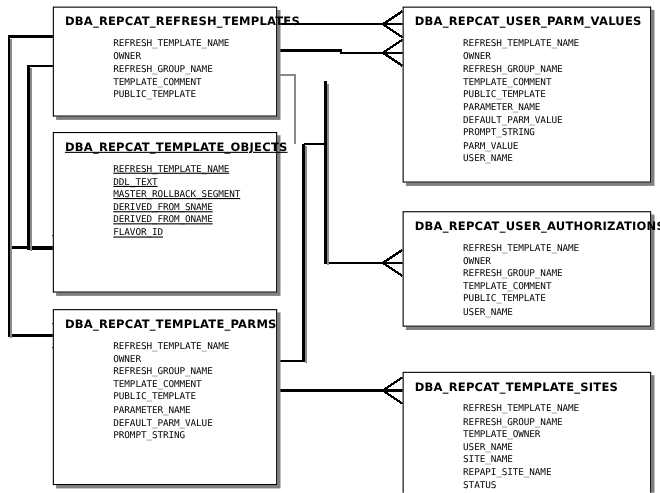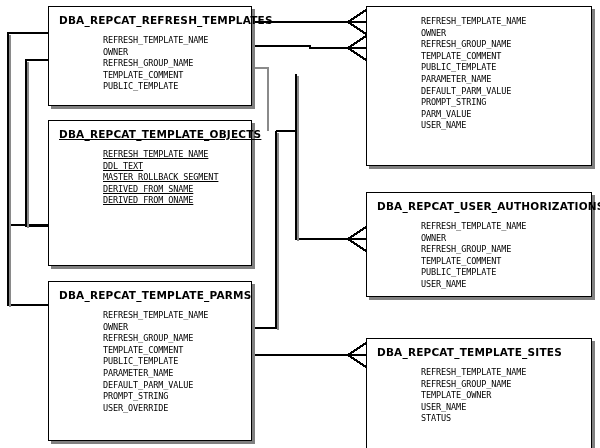--- a/index.html
+++ b/index.html
@@ -95,39 +95,40 @@
   </div>
 
   <div class="entity" style="left:48px;top:120px;width:204px;height:146px;text-decoration:underline;">
     <div class="entity-title">DBA_REPCAT_TEMPLATE_OBJECTS</div>
     <ul class="attr-list">
       <li>REFRESH_TEMPLATE_NAME</li>
       <li>DDL_TEXT</li>
       <li>MASTER_ROLLBACK_SEGMENT</li>
       <li>DERIVED_FROM_SNAME</li>
       <li>DERIVED_FROM_ONAME</li>
+      <li>FLAVOR_ID</li>
     </ul>
   </div>
 
   <div class="entity" style="left:48px;top:281px;width:204px;height:160px;">
     <div class="entity-title">DBA_REPCAT_TEMPLATE_PARMS</div>
     <ul class="attr-list">
       <li>REFRESH_TEMPLATE_NAME</li>
       <li>OWNER</li>
       <li>REFRESH_GROUP_NAME</li>
       <li>TEMPLATE_COMMENT</li>
       <li>PUBLIC_TEMPLATE</li>
       <li>PARAMETER_NAME</li>
       <li>DEFAULT_PARM_VALUE</li>
       <li>PROMPT_STRING</li>
-      <li>USER_OVERRIDE</li>
     </ul>
   </div>
 
   <div class="entity" style="left:366px;top:6px;width:226px;height:160px;">
+    <div class="entity-title">DBA_REPCAT_USER_PARM_VALUES</div>
     <ul class="attr-list">
       <li>REFRESH_TEMPLATE_NAME</li>
       <li>OWNER</li>
       <li>REFRESH_GROUP_NAME</li>
       <li>TEMPLATE_COMMENT</li>
       <li>PUBLIC_TEMPLATE</li>
       <li>PARAMETER_NAME</li>
       <li>DEFAULT_PARM_VALUE</li>
       <li>PROMPT_STRING</li>
       <li>PARM_VALUE</li>
@@ -147,17 +148,19 @@
     </ul>
   </div>
 
   <div class="entity" style="left:366px;top:338px;width:226px;height:120px;">
     <div class="entity-title">DBA_REPCAT_TEMPLATE_SITES</div>
     <ul class="attr-list">
       <li>REFRESH_TEMPLATE_NAME</li>
       <li>REFRESH_GROUP_NAME</li>
       <li>TEMPLATE_OWNER</li>
       <li>USER_NAME</li>
+      <li>SITE_NAME</li>
+      <li>REPAPI_SITE_NAME</li>
       <li>STATUS</li>
     </ul>
   </div>
 
 </div>
 
 </body></html>

